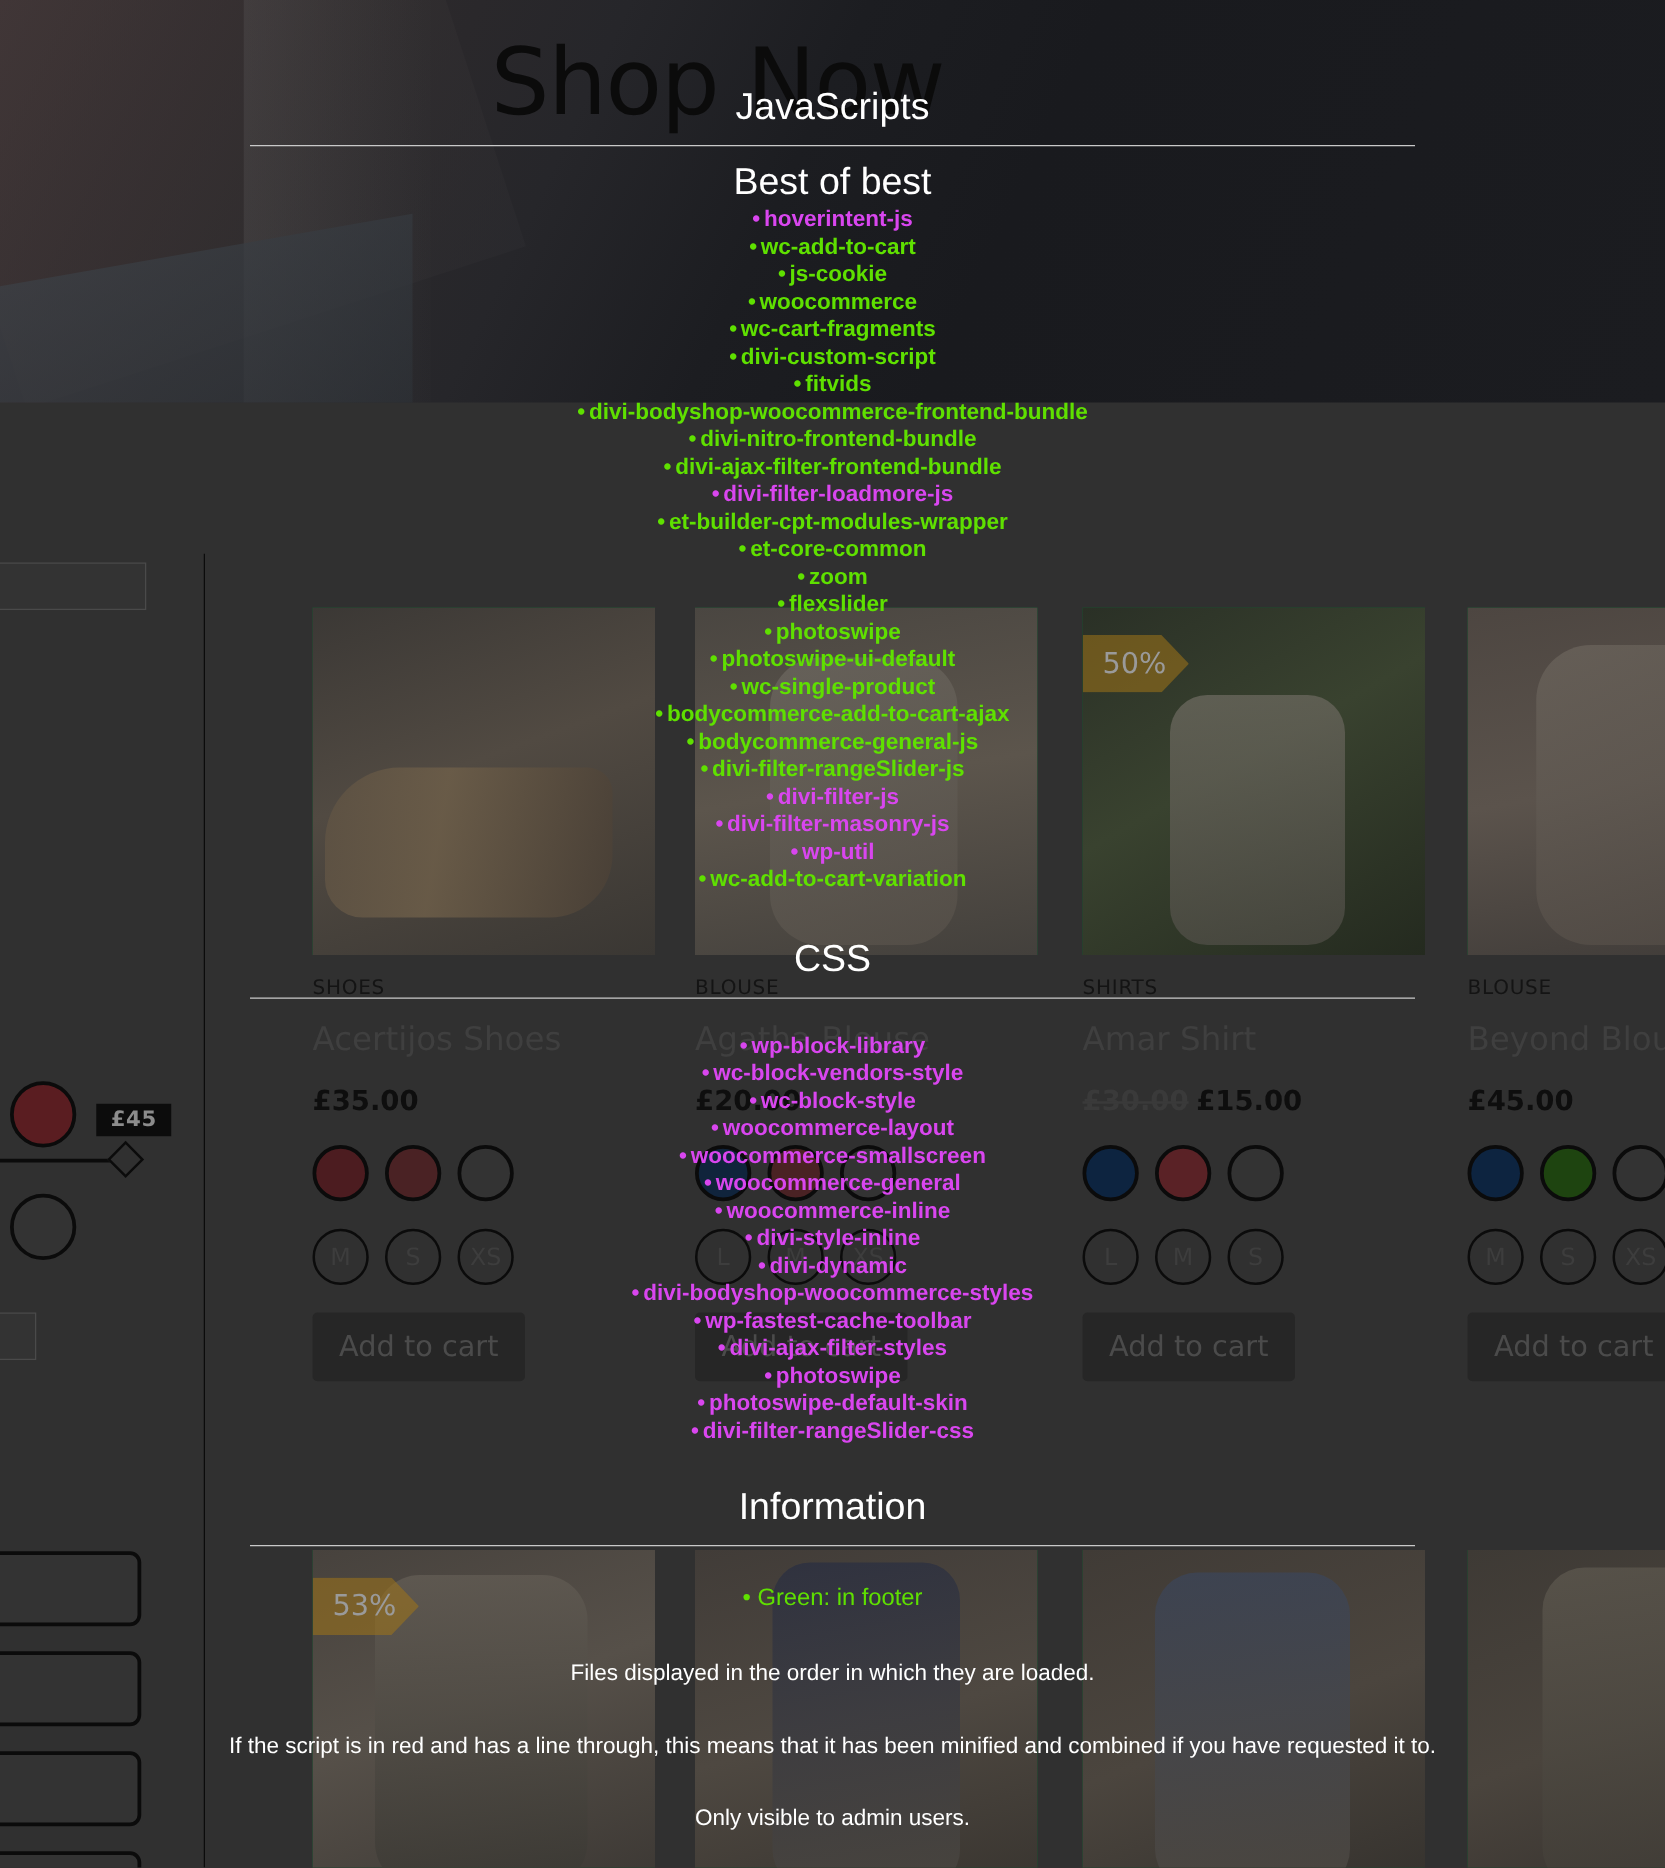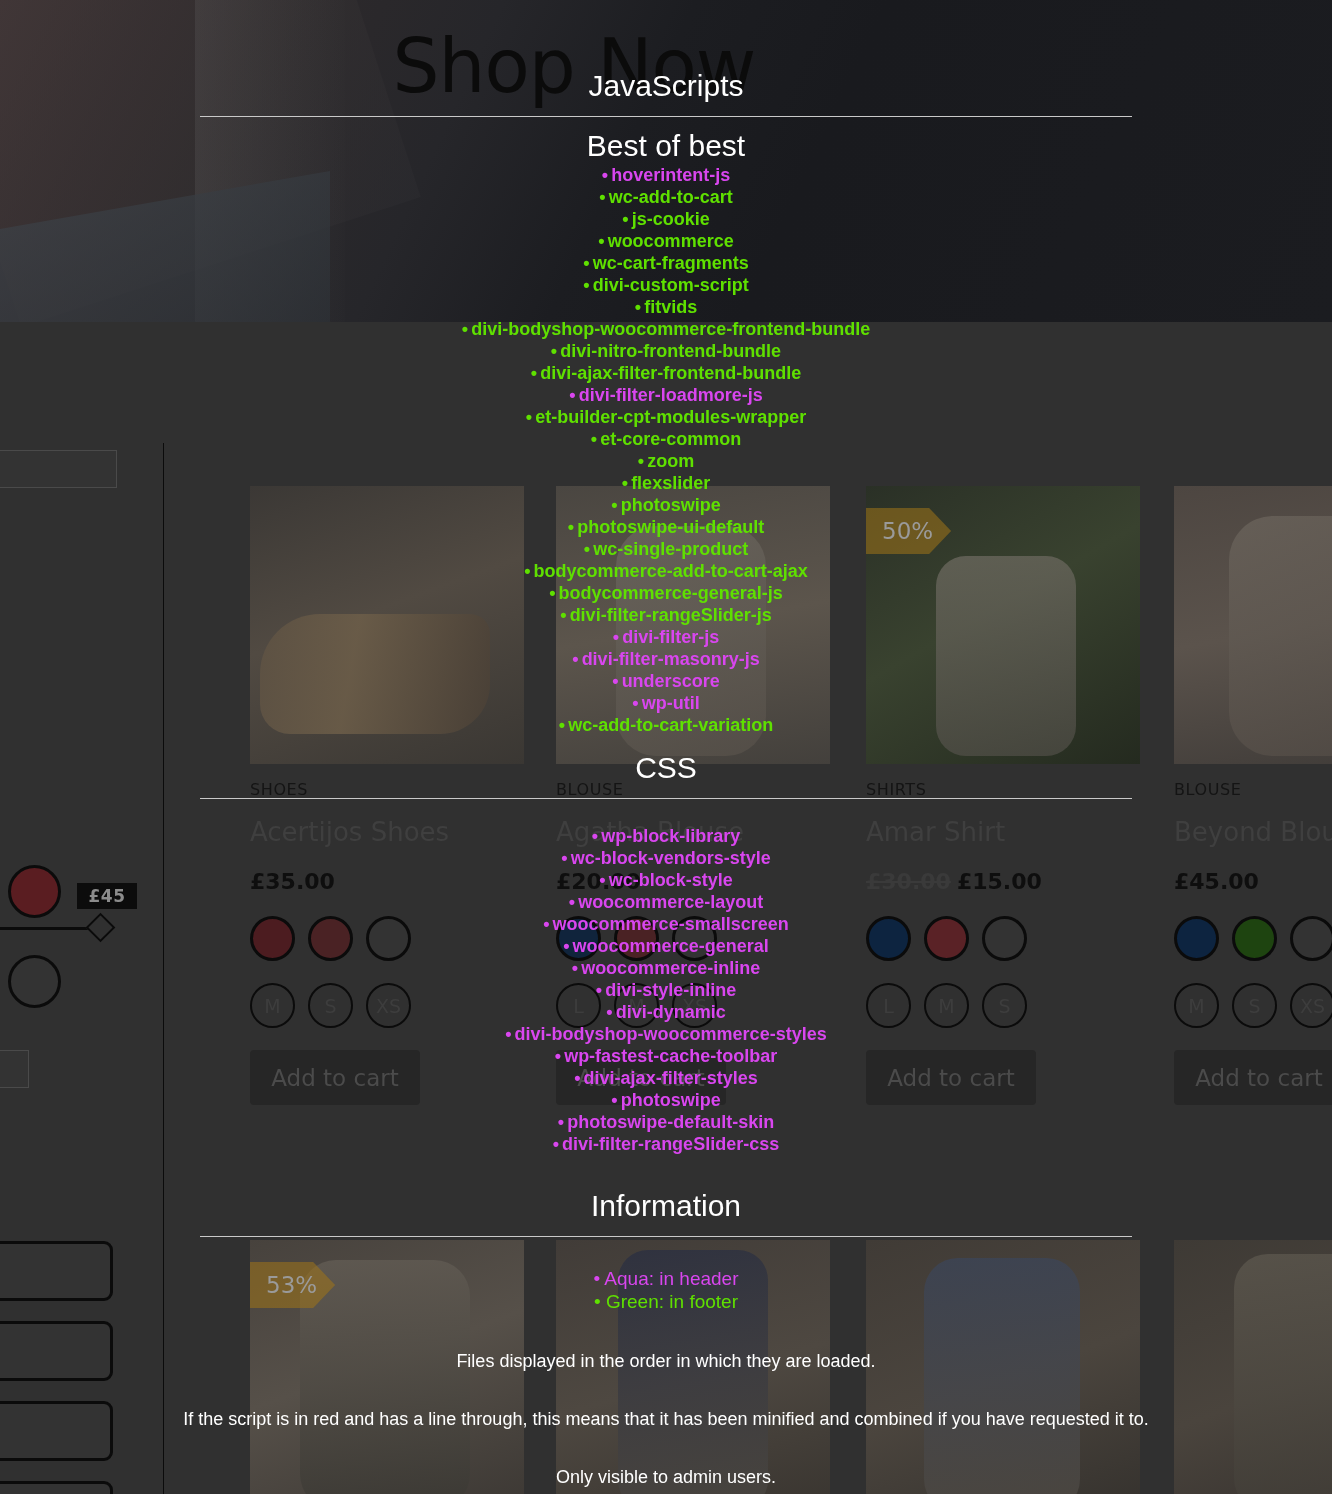--- a/index.html
+++ b/index.html
@@ -324,21 +324,20 @@
           <li class="c-green"><span class="dot">•</span><span>zoom</span></li>
           <li class="c-green"><span class="dot">•</span><span>flexslider</span></li>
           <li class="c-green"><span class="dot">•</span><span>photoswipe</span></li>
           <li class="c-green"><span class="dot">•</span><span>photoswipe-ui-default</span></li>
           <li class="c-green"><span class="dot">•</span><span>wc-single-product</span></li>
           <li class="c-green"><span class="dot">•</span><span>bodycommerce-add-to-cart-ajax</span></li>
           <li class="c-green"><span class="dot">•</span><span>bodycommerce-general-js</span></li>
           <li class="c-green"><span class="dot">•</span><span>divi-filter-rangeSlider-js</span></li>
           <li class="c-aqua"><span class="dot">•</span><span>divi-filter-js</span></li>
           <li class="c-aqua"><span class="dot">•</span><span>divi-filter-masonry-js</span></li>
-          <li class="c-aqua"><span class="dot">•</span><span>underscore</span></li>
           <li class="c-aqua"><span class="dot">•</span><span>wp-util</span></li>
           <li class="c-green"><span class="dot">•</span><span>wc-add-to-cart-variation</span></li>
         </ul>
     </div>
 
     <div class="ov-sec" style="top:750px;">
       <div class="ov-h">CSS</div>
       <hr class="ov-hr">
       <ul class="ov-list" id="css-list" style="margin-top:26px;">
           <li class="c-aqua"><span class="dot">•</span><span>wp-block-library</span></li>
@@ -356,21 +355,20 @@
           <li class="c-aqua"><span class="dot">•</span><span>photoswipe</span></li>
           <li class="c-aqua"><span class="dot">•</span><span>photoswipe-default-skin</span></li>
           <li class="c-aqua"><span class="dot">•</span><span>divi-filter-rangeSlider-css</span></li>
         </ul>
     </div>
 
     <div class="ov-sec" style="top:1188px;">
       <div class="ov-h">Information</div>
       <hr class="ov-hr">
       <ul class="ov-info-list" id="info-legend" style="margin-top:30px;">
-          <li class="c-aqua">• Aqua: in header</li>
           <li class="c-green">• Green: in footer</li>
         </ul>
       <div class="ov-note" style="margin-top:36px;">Files displayed in the order in which they are loaded.</div>
       <div class="ov-note" style="margin-top:34px;">If the script is in red and has a line through, this means that it has been minified and combined if you have requested it to.</div>
       <div class="ov-note" style="margin-top:34px;">Only visible to admin users.</div>
     </div>
   </div>
 </div>
 
 </body></html>

